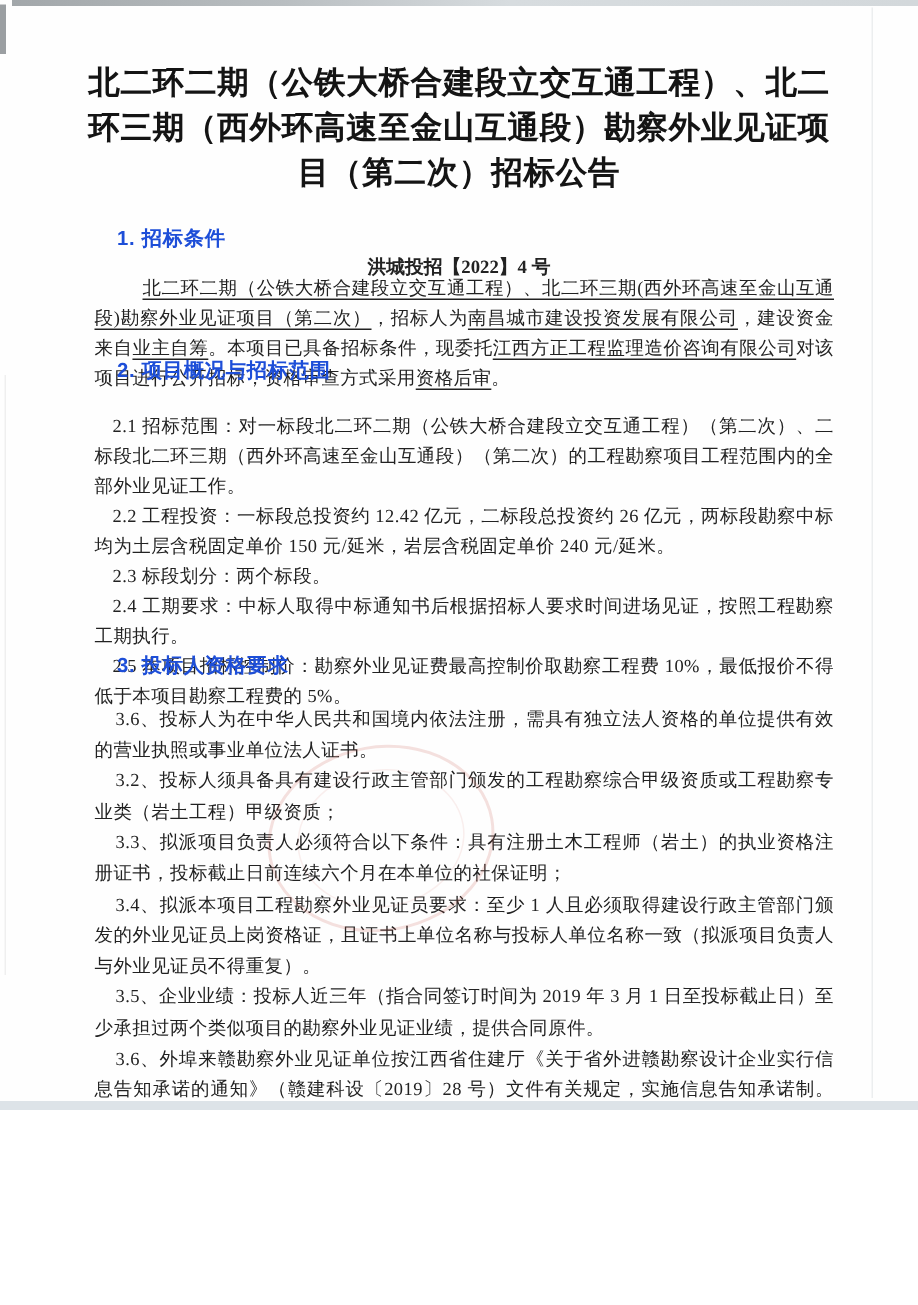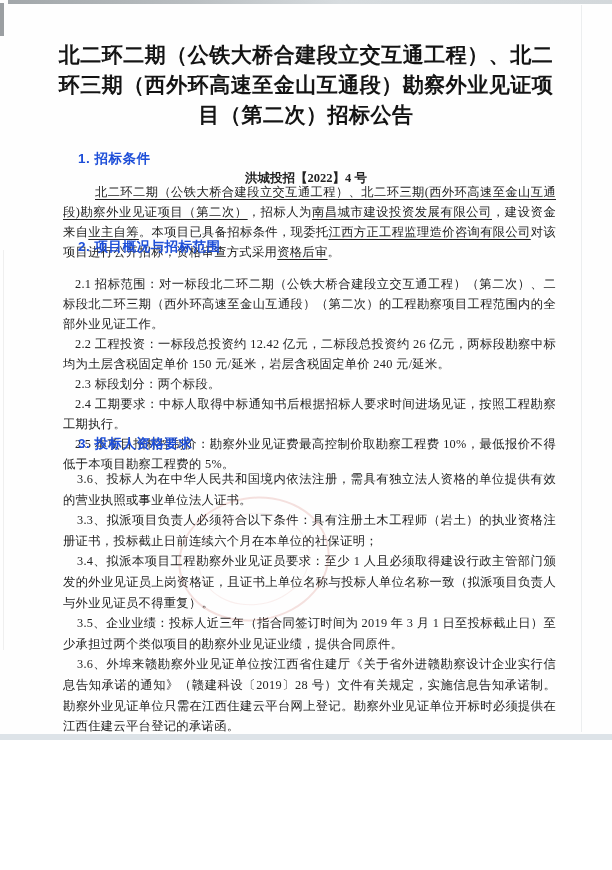--- a/index.html
+++ b/index.html
@@ -123,20 +123,21 @@
     <p>2.1 招标范围：对一标段北二环二期（公铁大桥合建段立交互通工程）（第二次）、二标段北二环三期（西外环高速至金山互通段）（第二次）的工程勘察项目工程范围内的全部外业见证工作。</p>
     <p>2.2 工程投资：一标段总投资约 12.42 亿元，二标段总投资约 26 亿元，两标段勘察中标均为土层含税固定单价 150 元/延米，岩层含税固定单价 240 元/延米。</p>
     <p>2.3 标段划分：两个标段。</p>
     <p>2.4 工期要求：中标人取得中标通知书后根据招标人要求时间进场见证，按照工程勘察工期执行。</p>
     <p>2.5 本项目招标控制价：勘察外业见证费最高控制价取勘察工程费 10%，最低报价不得低于本项目勘察工程费的 5%。</p>
   </div>
 
   <div class="sec-heading h3">3. 投标人资格要求</div>
   <div class="body-block sec3-items">
     <p>3.6、投标人为在中华人民共和国境内依法注册，需具有独立法人资格的单位提供有效的营业执照或事业单位法人证书。</p>
+    <p>3.2、投标人须具备具有建设行政主管部门颁发的工程勘察综合甲级资质或工程勘察专业类（岩土工程）甲级资质；</p>
     <p>3.3、拟派项目负责人必须符合以下条件：具有注册土木工程师（岩土）的执业资格注册证书，投标截止日前连续六个月在本单位的社保证明；</p>
     <p>3.4、拟派本项目工程勘察外业见证员要求：至少 1 人且必须取得建设行政主管部门颁发的外业见证员上岗资格证，且证书上单位名称与投标人单位名称一致（拟派项目负责人与外业见证员不得重复）。</p>
     <p>3.5、企业业绩：投标人近三年（指合同签订时间为 2019 年 3 月 1 日至投标截止日）至少承担过两个类似项目的勘察外业见证业绩，提供合同原件。</p>
     <p>3.6、外埠来赣勘察外业见证单位按江西省住建厅《关于省外进赣勘察设计企业实行信息告知承诺的通知》（赣建科设〔2019〕28 号）文件有关规定，实施信息告知承诺制。勘察外业见证单位只需在江西住建云平台网上登记。勘察外业见证单位开标时必须提供在江西住建云平台登记的承诺函。</p>
     <p>3.7、投标保证金转账凭证打印件加盖单位公章。</p>
     <p>3.8、本项目不接受联合体投标，不接受转包分包。</p>
   </div>
 
   <div class="stamp"></div>
 

